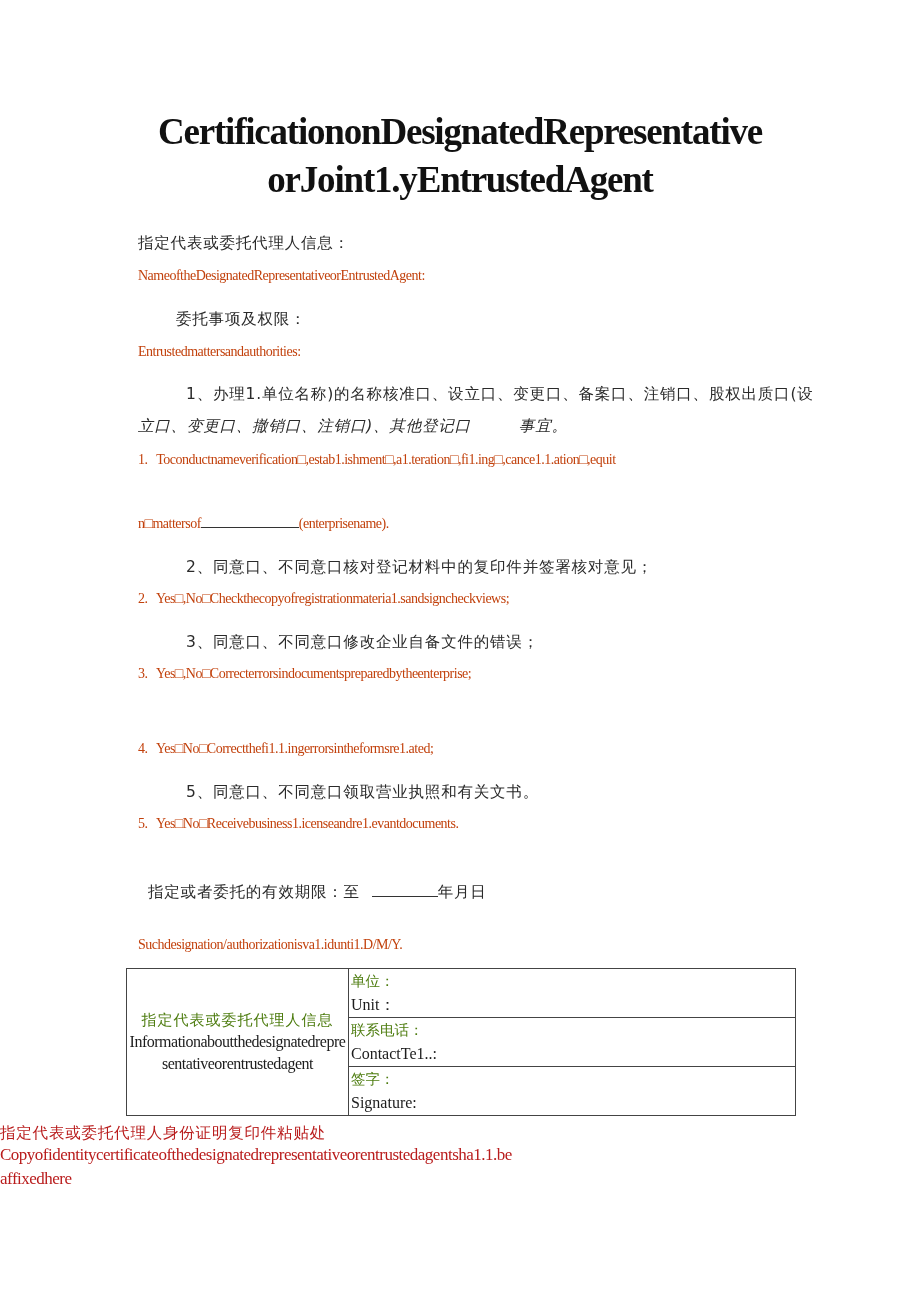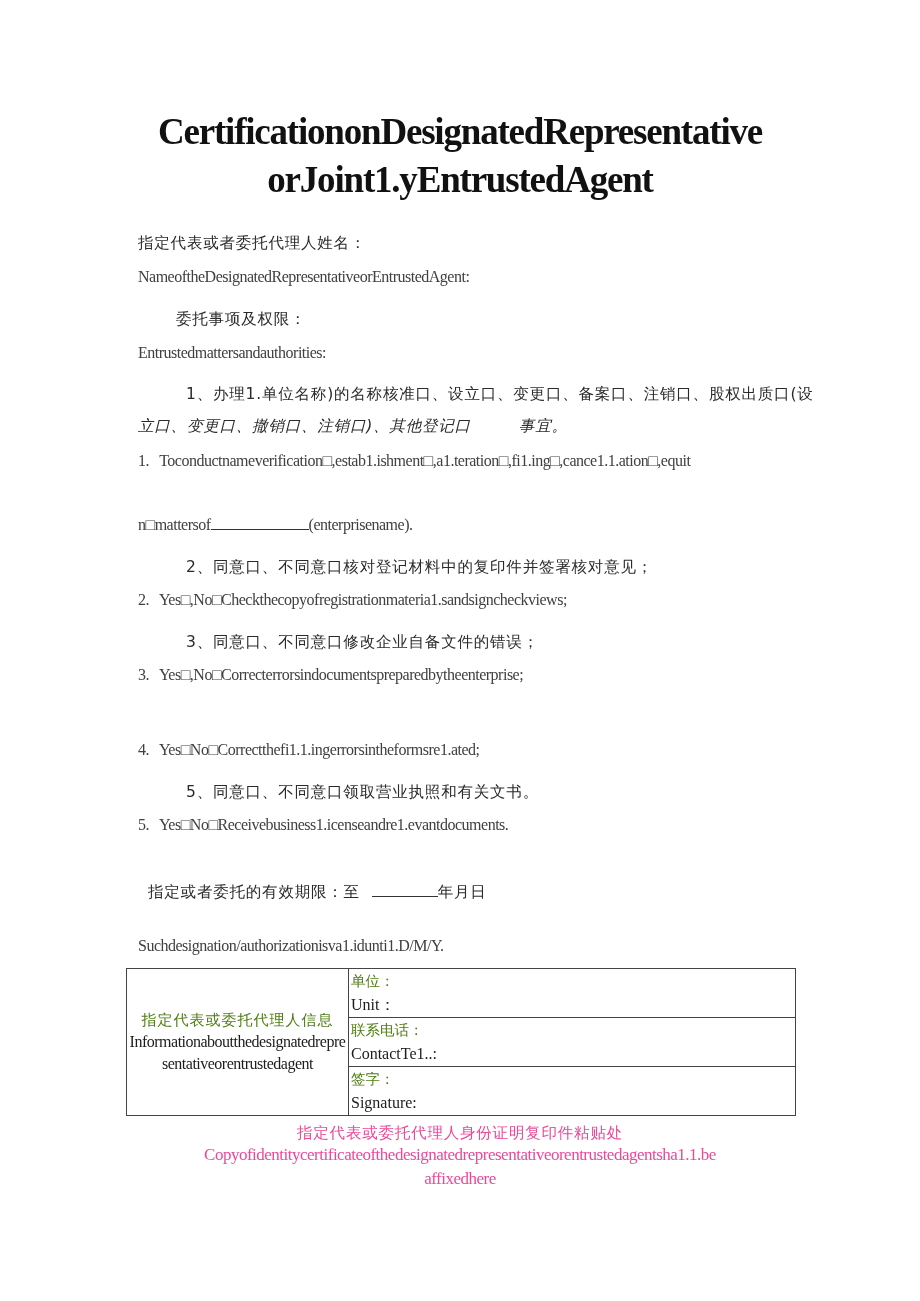--- a/index.html
+++ b/index.html
@@ -9,48 +9,48 @@
   }
   .page { position: absolute; left: 0; top: 0; width: 920px; height: 1301px; }
   .title {
     position: absolute; left: 0; width: 920px; text-align: center;
     font-family: "Liberation Serif", serif; font-weight: bold; font-size: 37px;
     letter-spacing: -1.2px; color: #111;
   }
   .t1 { top: 110px; }
   .t2 { top: 158px; }
   .line {
-    position: absolute; white-space: nowrap; font-size: 16px; letter-spacing: -0.5px;
-    font-family: "Liberation Serif", "DejaVu Serif", serif; color: #404040;
+    position: absolute; white-space: nowrap; font-size: 14px; letter-spacing: -0.5px;
+    font-family: "Liberation Serif", "DejaVu Serif", serif; color: #c2410c;
   }
   .zh { font-family: "DejaVu Sans", sans-serif; font-size: 15.5px; letter-spacing: 0.8px; color: #2a2a2a; }
   .blank { display: inline-block; border-bottom: 1px solid #333; vertical-align: baseline; height: 1px; }
   table.info {
     position: absolute; left: 126px; top: 968px; width: 670px; border-collapse: collapse;
     font-family: "Liberation Serif", serif; font-size: 16px; color: #1c1c1c;
   }
   table.info td { border: 1px solid #444; padding: 0; vertical-align: top; }
   td.left { width: 221px; text-align: center; vertical-align: middle !important; line-height: 22px; letter-spacing: -0.5px; }
   td.right { height: 48px; padding-left: 2px !important; line-height: 24px; }
   .cell-zh { font-family: "DejaVu Sans", sans-serif; font-size: 14.5px; display: block; color: #4d7c0f; }
   .cell-en { display: block; }
   .footer {
-    position: absolute; left: 0; width: 920px; text-align: center; font-size: 17px;
-    letter-spacing: -0.5px; color: #ec4899;
+    position: absolute; left: 0; width: 920px; font-size: 17px;
+    letter-spacing: -0.5px; color: #b91c1c;
   }
 </style>
 </head>
 <body>
 
 <div class="page">
 
   <div class="title t1">CertificationonDesignatedRepresentative</div>
   <div class="title t2">orJoint1.yEntrustedAgent</div>
 
-  <div class="line zh" style="left:138px; top:233px;">指定代表或者委托代理人姓名：</div>
+  <div class="line zh" style="left:138px; top:233px;">指定代表或委托代理人信息：</div>
   <div class="line" style="left:138px; top:268px;">NameoftheDesignatedRepresentativeorEntrustedAgent:</div>
 
   <div class="line zh" style="left:176px; top:309px;">委托事项及权限：</div>
   <div class="line" style="left:138px; top:344px;">Entrustedmattersandauthorities:</div>
 
   <div class="line zh" style="left:186px; top:384px;">1、办理1.单位名称)的名称核准口、设立口、变更口、备案口、注销口、股权出质口(设</div>
   <div class="line zh" style="left:138px; top:416px;font-style:italic;">
     <span>立口、变更口、撤销口、注销口)、其他登记口</span><span style="display:inline-block;width:48px;"></span><span>事宜。</span>
   </div>
   <div class="line" style="left:138px; top:452px; white-space:pre;">1.   Toconductnameverification□,estab1.ishment□,a1.teration□,fi1.ing□,cance1.1.ation□,equit</div>

